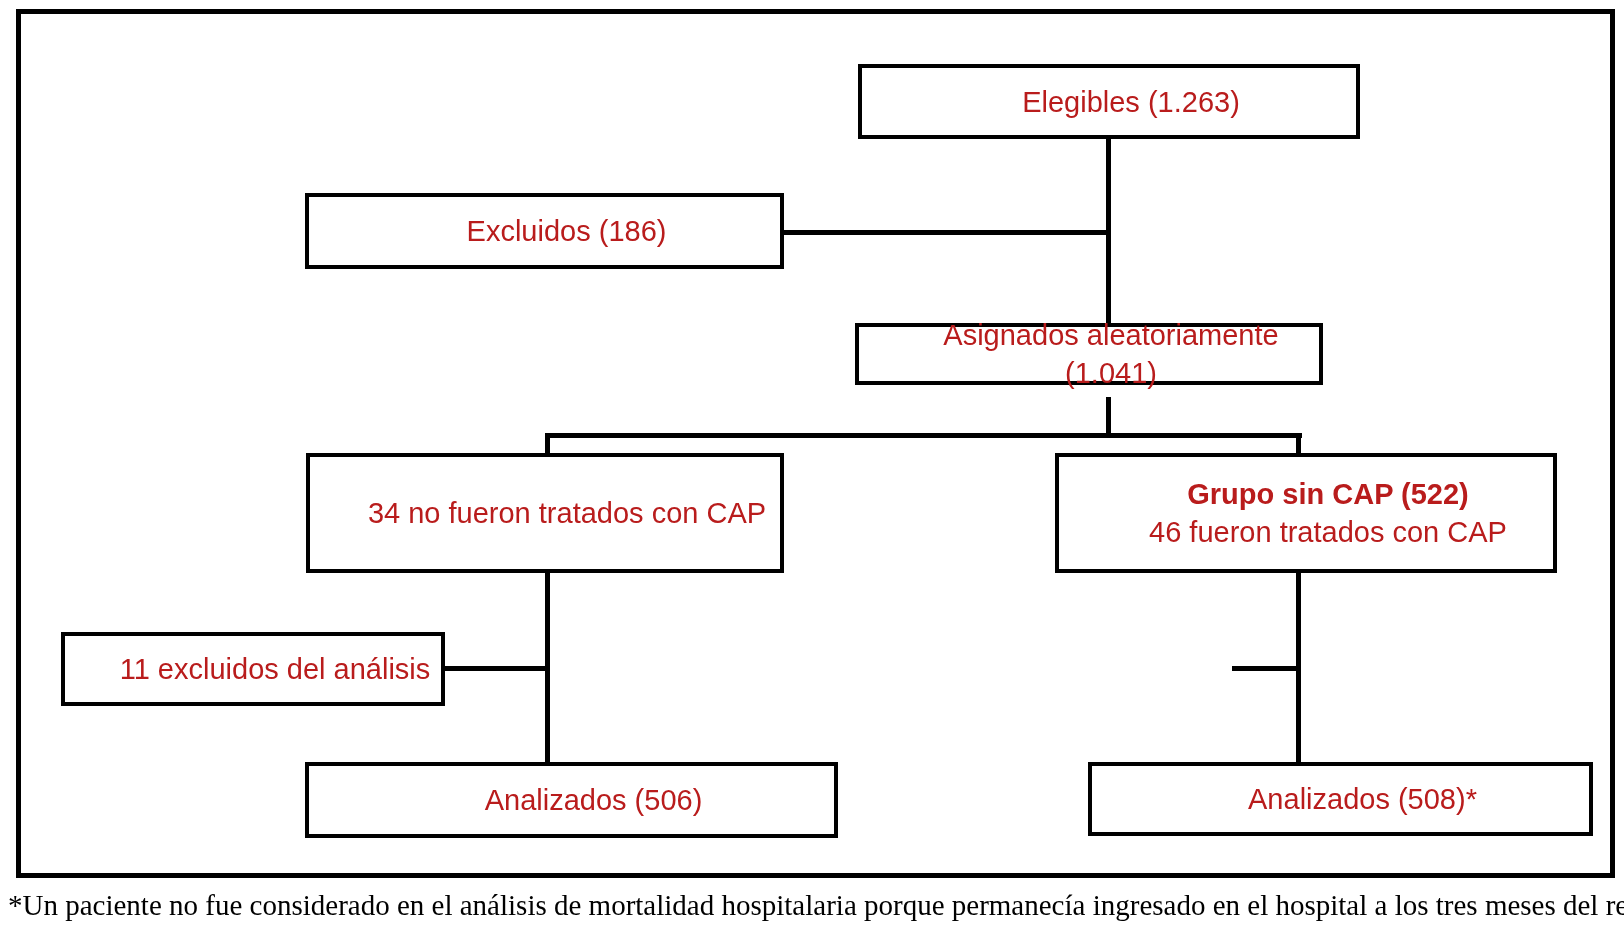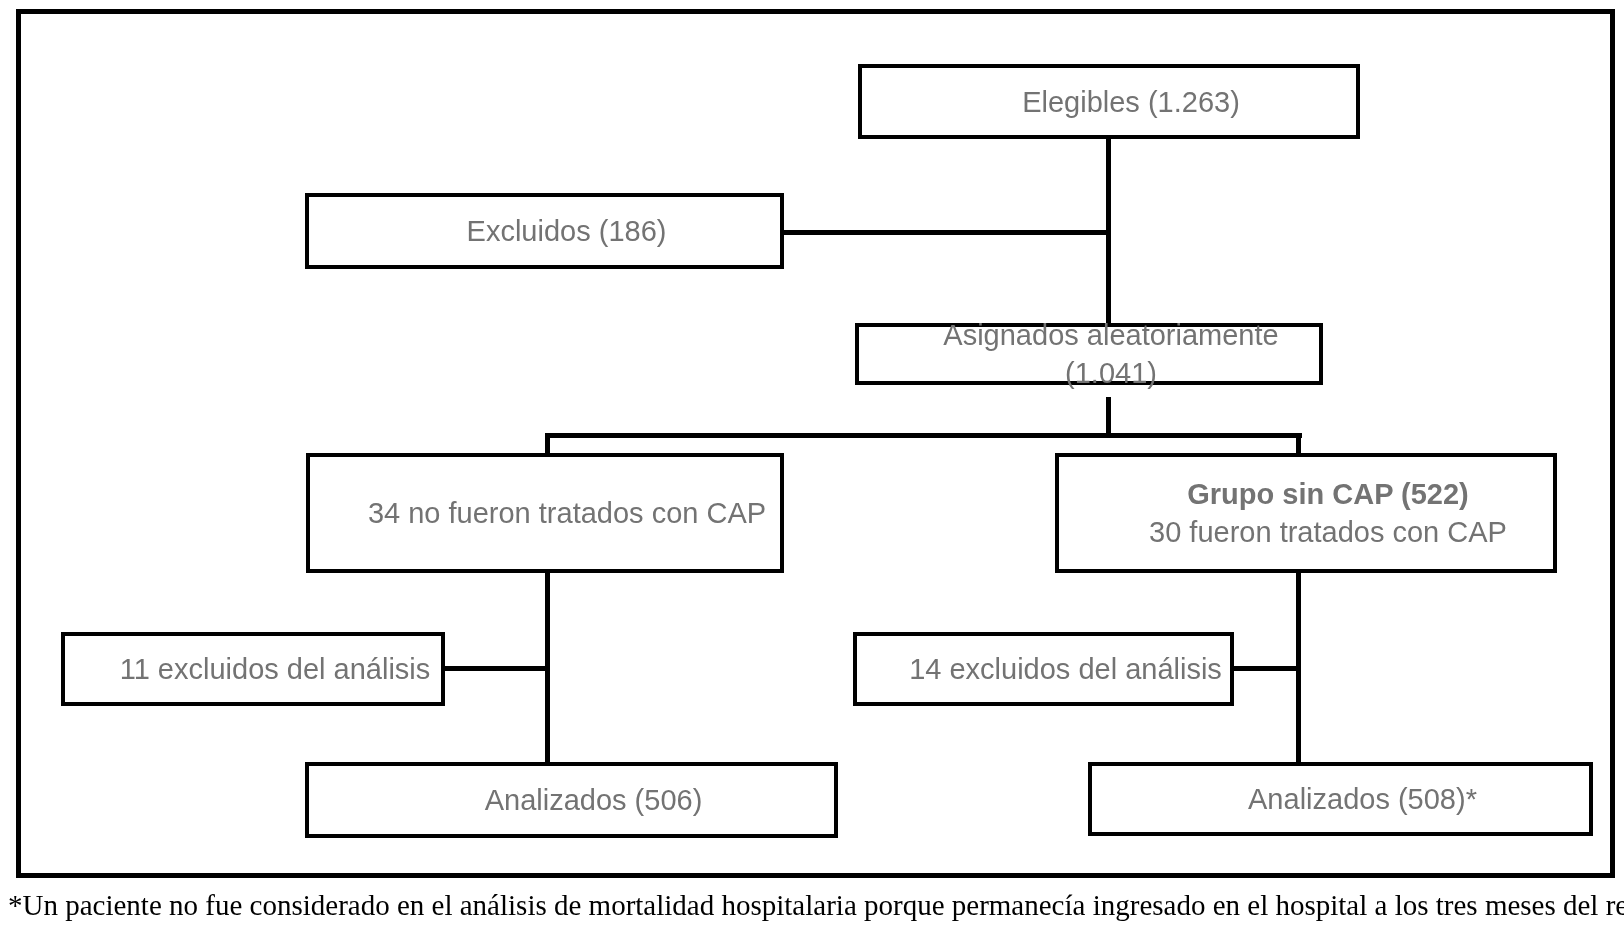--- a/index.html
+++ b/index.html
@@ -29,21 +29,21 @@
     border: 4px solid #000000;
     background: #ffffff;
     display: flex;
     flex-direction: column;
     align-items: center;
     justify-content: center;
     text-align: center;
     font-family: "Liberation Sans", sans-serif;
     font-size: 29px;
     line-height: 38px;
-    color: #737373;
+    color: #b91c1c;
     z-index: 2;
     padding-left: 44px;
   }
   .box .bold-line {
     font-weight: bold;
   }
   .line {
     position: absolute;
     background: #000000;
     z-index: 1;
@@ -111,30 +111,27 @@
   <div class="box" id="box-asignados">
     <span>Asignados aleatoriamente (1.041)</span>
   </div>
 
   <div class="box" id="box-grupo-con-cap">
     <span>34 no fueron tratados con CAP</span>
   </div>
 
   <div class="box" id="box-grupo-sin-cap">
     <span class="bold-line">Grupo sin CAP (522)</span>
-    <span>30 fueron tratados con CAP</span>
+    <span>46 fueron tratados con CAP</span>
   </div>
 
   <div class="box" id="box-excl-analisis-izq">
     <span>11 excluidos del análisis</span>
   </div>
 
-  <div class="box" id="box-excl-analisis-der">
-    <span>14 excluidos del análisis</span>
-  </div>
 
   <div class="box" id="box-analizados-izq">
     <span>Analizados (506)</span>
   </div>
 
   <div class="box" id="box-analizados-der">
     <span>Analizados (508)*</span>
   </div>
 
   <div class="footnote">*Un paciente no fue considerado en el análisis de mortalidad hospitalaria porque permanecía ingresado en el hospital a los tres meses del reclutamiento.</div>

